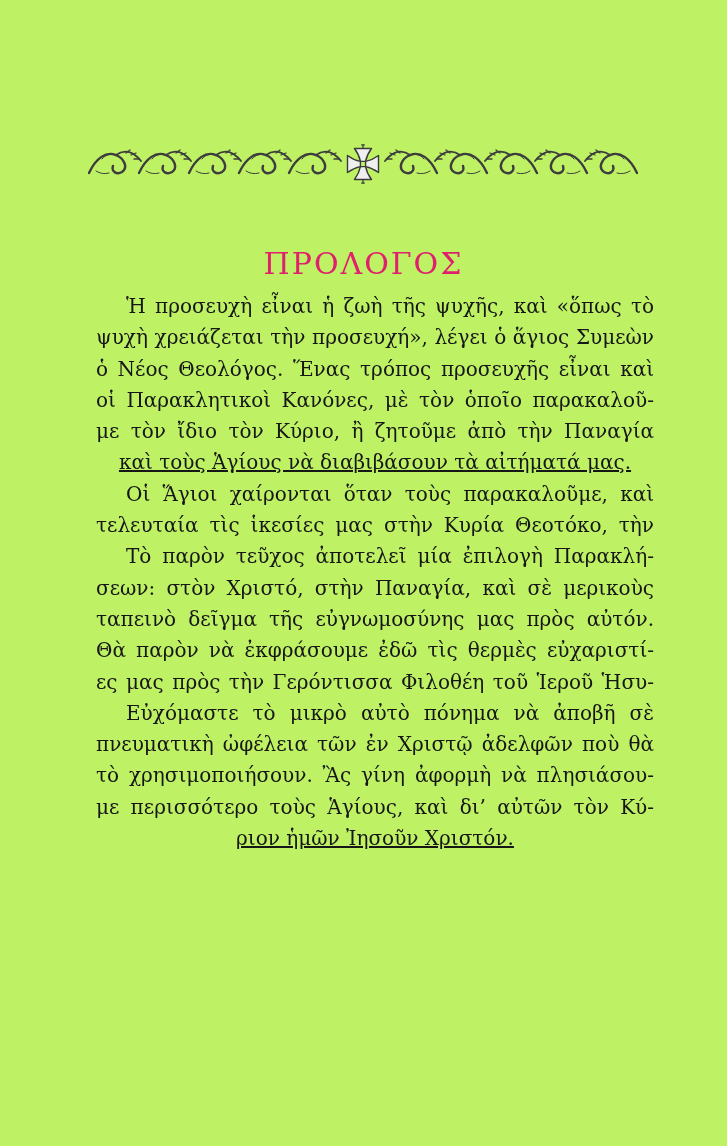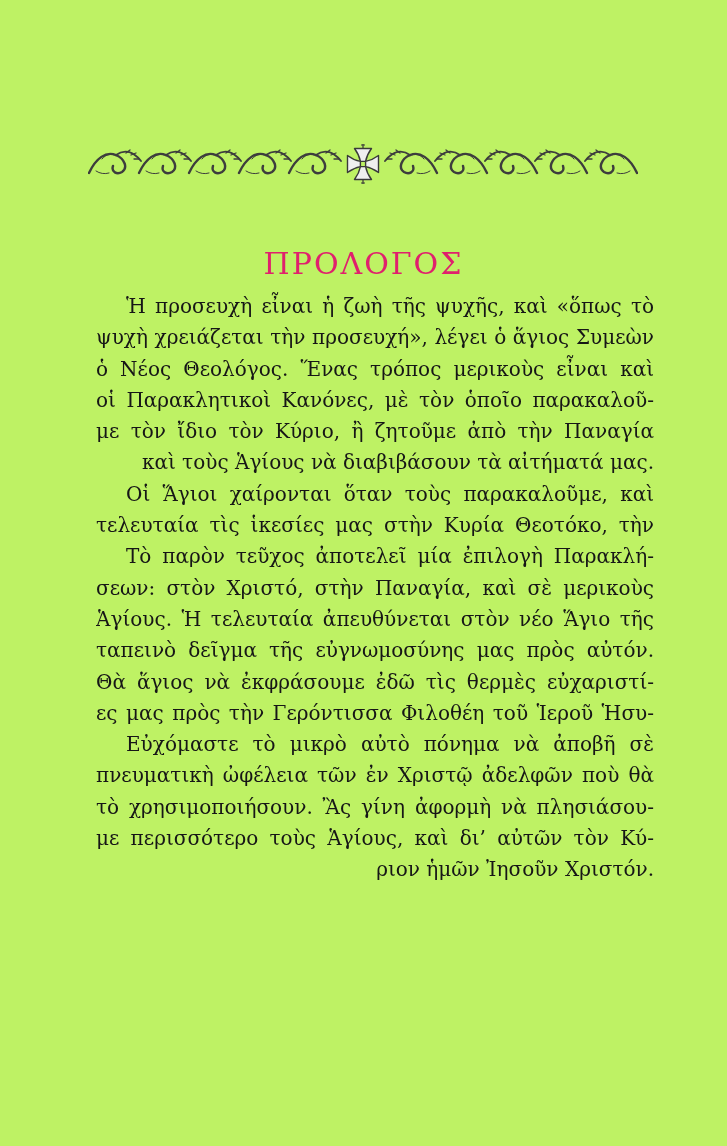--- a/index.html
+++ b/index.html
@@ -45,21 +45,21 @@
     height: 31.3px;
     overflow: hidden;
   }
   
   .line::after {
     content: "";
     display: inline-block;
     width: 100%;
     height: 0;
   }
-  .line.last { text-align: right; }
+  .line.last { text-align: center; text-decoration: underline; }
   .line.last::after { content: none; }
   .line.first { text-indent: 30px; }
 </style>
 </head>
 <body>
 
 <div class="page">
 
   <svg class="ornament" viewBox="0 0 550 42" width="550" height="42" aria-hidden="true">
     <defs>
@@ -94,37 +94,36 @@
     </g>
   </svg>
 
   <h1 class="page-title" style="color: rgb(224, 32, 109);">ΠΡΟΛΟΓΟΣ</h1>
 
   <div class="textblock">
 
     <div class="paragraph">
       <div class="line first">Ἡ προσευχὴ εἶναι ἡ ζωὴ τῆς ψυχῆς, καὶ «ὅπως τὸ</div>
       <div class="line">ψυχὴ χρειάζεται τὴν προσευχή», λέγει ὁ ἅγιος Συμεὼν</div>
-      <div class="line">ὁ Νέος Θεολόγος. Ἕνας τρόπος μερικοὺς εἶναι καὶ</div>
+      <div class="line">ὁ Νέος Θεολόγος. Ἕνας τρόπος προσευχῆς εἶναι καὶ</div>
       <div class="line">οἱ Παρακλητικοὶ Κανόνες, μὲ τὸν ὁποῖο παρακαλοῦ-</div>
       <div class="line">με τὸν ἴδιο τὸν Κύριο, ἢ ζητοῦμε ἀπὸ τὴν Παναγία</div>
       <div class="line last">καὶ τοὺς Ἁγίους νὰ διαβιβάσουν τὰ αἰτήματά μας.</div>
     </div>
 
     <div class="paragraph">
       <div class="line first">Οἱ Ἅγιοι χαίρονται ὅταν τοὺς παρακαλοῦμε, καὶ</div>
       <div class="line">τελευταία τὶς ἱκεσίες μας στὴν Κυρία Θεοτόκο, τὴν</div>
     </div>
 
     <div class="paragraph">
       <div class="line first">Τὸ παρὸν τεῦχος ἀποτελεῖ μία ἐπιλογὴ Παρακλή-</div>
       <div class="line">σεων: στὸν Χριστό, στὴν Παναγία, καὶ σὲ μερικοὺς</div>
-      <div class="line">Ἁγίους. Ἡ τελευταία ἀπευθύνεται στὸν νέο Ἅγιο τῆς</div>
       <div class="line">ταπεινὸ δεῖγμα τῆς εὐγνωμοσύνης μας πρὸς αὐτόν.</div>
-      <div class="line">Θὰ ἅγιος νὰ ἐκφράσουμε ἐδῶ τὶς θερμὲς εὐχαριστί-</div>
+      <div class="line">Θὰ παρὸν νὰ ἐκφράσουμε ἐδῶ τὶς θερμὲς εὐχαριστί-</div>
       <div class="line">ες μας πρὸς τὴν Γερόντισσα Φιλοθέη τοῦ Ἱεροῦ Ἡσυ-</div>
     </div>
 
     <div class="paragraph">
       <div class="line first">Εὐχόμαστε τὸ μικρὸ αὐτὸ πόνημα νὰ ἀποβῆ σὲ</div>
       <div class="line">πνευματικὴ ὠφέλεια τῶν ἐν Χριστῷ ἀδελφῶν ποὺ θὰ</div>
       <div class="line">τὸ χρησιμοποιήσουν. Ἂς γίνη ἀφορμὴ νὰ πλησιάσου-</div>
       <div class="line">με περισσότερο τοὺς Ἁγίους, καὶ δι’ αὐτῶν τὸν Κύ-</div>
       <div class="line last">ριον ἡμῶν Ἰησοῦν Χριστόν.</div>
     </div>

